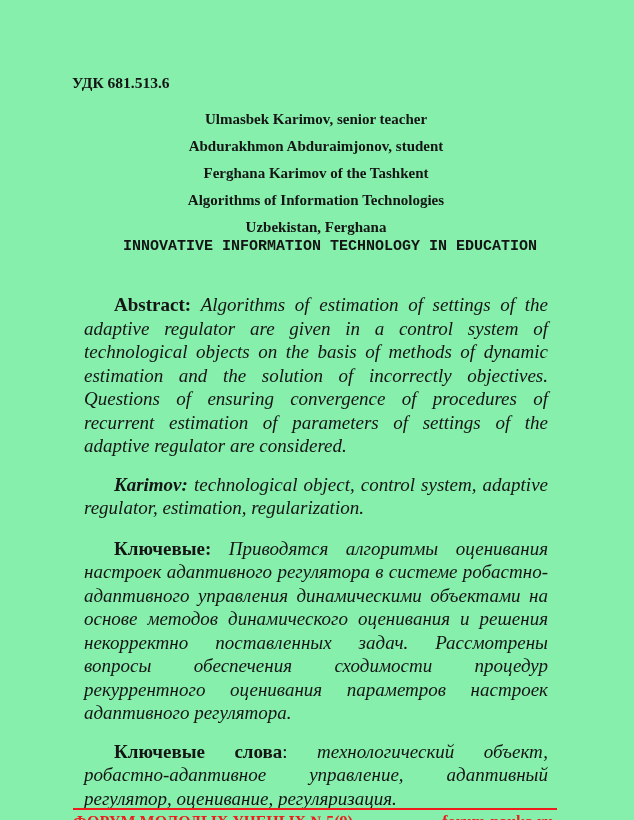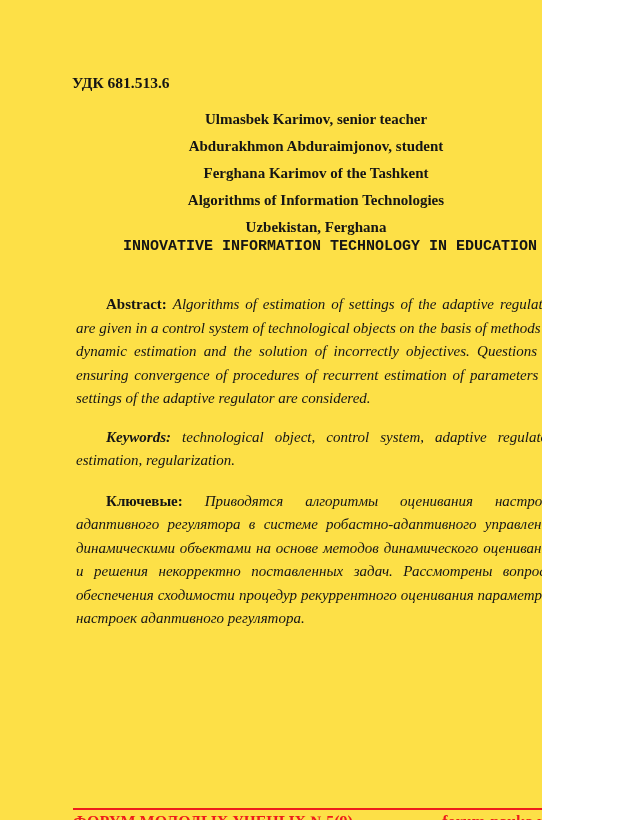--- a/index.html
+++ b/index.html
@@ -1,20 +1,20 @@
 <!DOCTYPE html>
 <html style="--accent: #ee1c1c;"><head>
 <meta charset="utf-8">
 <style>
   html, body { margin: 0; padding: 0; background: #ffffff; }
   .page {
     position: relative;
-    width: 542px;
+    width: 634px;
     height: 820px;
-    background: #fde047;
+    background: #86efac;
     color: #151515;
     font-family: "Liberation Serif", "DejaVu Serif", serif;
     overflow: hidden;
   }
   .content {
     position: absolute;
     left: 72px;
     top: 72px;
     width: 488px;
   }
@@ -33,22 +33,22 @@
   .title {
     margin: -6px 0 0 0;
     padding-left: 28px;
     font-size: 15px;
     line-height: 23px;
     font-weight: bold;
     text-align: center;
     font-family: Liberation Mono, monospace;
   }
   .para {
-    margin: 4px;
-    font-size: 15px;
+    margin: 12px;
+    font-size: 19px;
     line-height: 23.5px;
     text-align: justify;
     text-indent: 30px;
   }
   .para-abstract    { margin-top: 35px; }
   .para-keywords    { margin-top: 15px; }
   .para-annotation  { margin-top: 17px; }
   .para-keywords-ru { margin-top: 15px; }
   .lead-bold { font-weight: bold; }
   .lead-bold-italic { font-weight: bold; font-style: italic; }
@@ -92,29 +92,33 @@
     </div>
 
     <h1 class="title">INNOVATIVE INFORMATION TECHNOLOGY IN EDUCATION</h1>
 
     <p class="para para-abstract">
       <span class="lead-bold">Abstract:</span>
       <span class="italic">Algorithms of estimation of settings of the adaptive regulator are given in a control system of technological objects on the basis of methods of dynamic estimation and the solution of incorrectly objectives. Questions of ensuring convergence of procedures of recurrent estimation of parameters of settings of the adaptive regulator are considered.</span>
     </p>
 
     <p class="para para-keywords">
-      <span class="lead-bold-italic">Keywords:</span>
+      <span class="lead-bold-italic">Karimov:</span>
       <span class="italic">technological object, control system, adaptive regulator, estimation, regularization.</span>
     </p>
 
     <p class="para para-annotation">
       <span class="lead-bold">Ключевые:</span>
       <span class="italic">Приводятся алгоритмы оценивания настроек адаптивного регулятора в системе робастно-адаптивного управления динамическими объектами на основе методов динамического оценивания и решения некорректно поставленных задач. Рассмотрены вопросы обеспечения сходимости процедур рекуррентного оценивания параметров настроек адаптивного регулятора.</span>
     </p>
 
+    <p class="para para-keywords-ru">
+      <span class="lead-bold">Ключевые слова</span><span>:</span>
+      <span class="italic">технологический объект, робастно-адаптивное управление, адаптивный регулятор, оценивание, регуляризация.</span>
+    </p>
 
   </div>
 
   <div class="footer">
     <div class="footer-rule"></div>
     <div class="footer-row">
       <span class="footer-journal">ФОРУМ МОЛОДЫХ УЧЕНЫХ №5(9)</span>
       <span class="footer-site">forum-nauka.ru</span>
     </div>
   </div>

